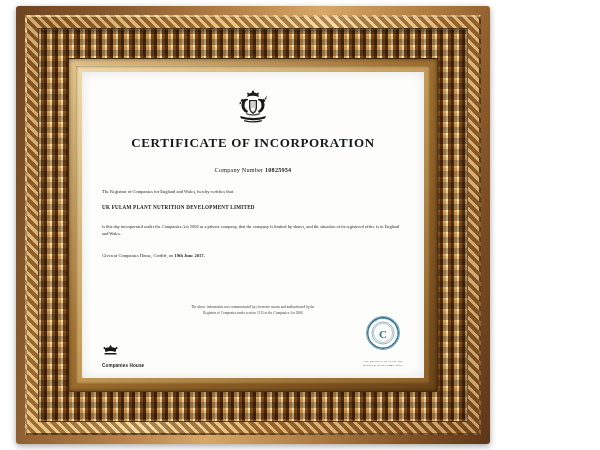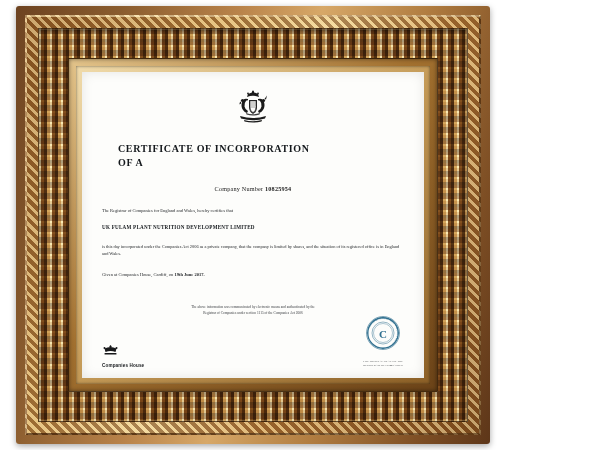--- a/index.html
+++ b/index.html
@@ -138,26 +138,26 @@
   .crest {
     width: 100%;
     text-align: center;
     margin-top: 6px;
     margin-bottom: 7px;
     line-height: 0;
   }
 
   
   .cert-title {
-    text-align: left;
-    font-size: 10px;
+    text-align: center;
+    font-size: 13px;
     letter-spacing: 0.65px;
     font-weight: bold;
     line-height: 1.35;
-    margin: 16px;
+    margin: 8px;
     color: #14181c;
   }
 
   .company-number {
     text-align: center;
     font-size: 6.2px;
     margin-top: 14px;
     letter-spacing: 0.2px;
   }
   .company-number b { font-weight: bold; }
@@ -283,21 +283,20 @@
 
               <path d="M18 56 q26 8 52 0 l-2 5 q-24 7 -48 0 z"></path>
               <path d="M26 64 q18 5 36 0 l-1 3 q-17 4 -34 0 z"></path>
               <path d="M30 50 q14 5 28 0 l-1 3 q-13 4 -26 0 z" opacity="0.85"></path>
             </g>
           </svg>
         </div>
 
         <div class="cert-title">
           <div>CERTIFICATE OF INCORPORATION</div>
-          <div>OF A</div>
         </div>
 
         <div class="company-number">
           <span>Company Number</span>
           <b>10825954</b>
         </div>
 
         <div class="para">The Registrar of Companies for England and Wales, hereby certifies that</div>
 
         <div class="company-name">UK FULAM PLANT NUTRITION DEVELOPMENT LIMITED</div>

